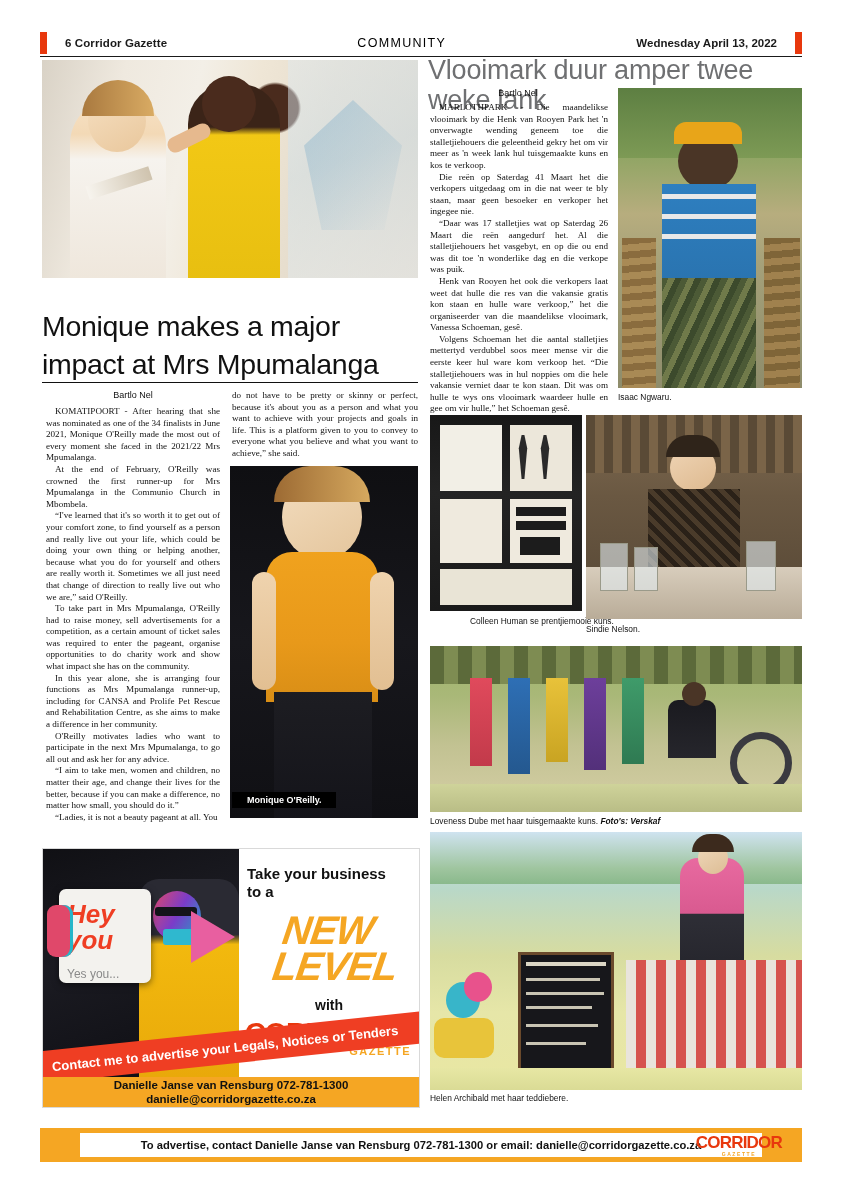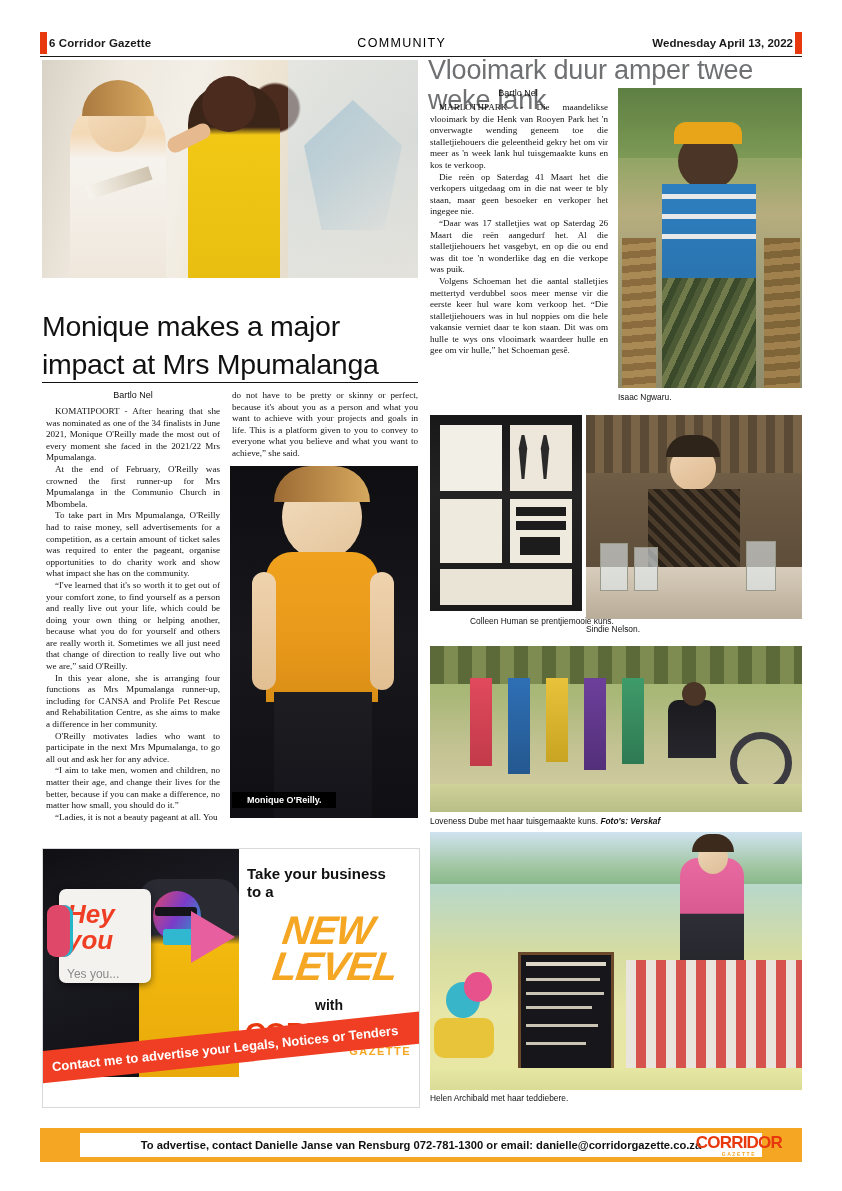--- a/index.html
+++ b/index.html
@@ -2,21 +2,21 @@
 <html><head>
 <meta charset="utf-8">
 <style>
   html,body{margin:0;padding:0;background:#ffffff;}
   body{width:842px;height:1191px;position:relative;font-family:"Liberation Sans",sans-serif;overflow:hidden;}
   .page{position:absolute;left:0;top:0;width:842px;height:1191px;background:#fff;}
 
   
   .masthead{position:absolute;left:40px;top:30px;width:762px;height:26px;display:flex;align-items:center;}
   .mast-tab{width:7px;height:22px;background:#e8380d;flex:0 0 auto;}
-  .mast-inner{flex:1 1 auto;display:flex;align-items:center;justify-content:space-between;padding:0 2px;}
+  .mast-inner{flex:1 1 auto;display:flex;align-items:center;justify-content:space-between;padding:0 18px;}
   .mast-left{font-size:11.5px;font-weight:bold;color:#1a1a1a;letter-spacing:.1px;}
   .mast-center{font-size:12.5px;color:#000000;letter-spacing:1.3px;font-weight:400;}
   .mast-right{font-size:11.5px;font-weight:bold;color:#1a1a1a;}
   .mast-rule{position:absolute;left:40px;top:56px;width:762px;height:1px;background:#1a1a1a;}
 
   
   .photo{position:absolute;overflow:hidden;background:#c9c9c9;}
   .photo .ph-inner{position:absolute;inset:0;}
   .caption{position:absolute;font-size:8.4px;line-height:1.3;color:#111;font-family:"Liberation Sans",sans-serif;}
   .caption b{font-style:italic;font-weight:bold;}
@@ -129,22 +129,22 @@
 
   <div class="headline">Monique makes a major impact at Mrs Mpumalanga</div>
 
   <div class="col-rule" style="left:42px;top:382px;width:376px;height:1px;"></div>
 
   <div class="byline" style="left:42px;top:390px;width:182px;">Bartlo Nel</div>
 
   <div class="bodycol" style="left:46px;top:406px;width:174px;">
     <p>KOMATIPOORT - After hearing that she was nominated as one of the 34 finalists in June 2021, Monique O'Reilly made the most out of every moment she faced in the 2021/22 Mrs Mpumalanga.</p>
     <p>At the end of February, O'Reilly was crowned the first runner-up for Mrs Mpumalanga in the Communio Church in Mbombela.</p>
+    <p>“I've learned that it's so worth it to get out of your comfort zone, to find yourself as a person and really live out your life, which could be doing your own thing or helping another, because what you do for yourself and others are really worth it. Sometimes we all just need that change of direction to really live out who we are,” said O'Reilly.</p>
     <p>To take part in Mrs Mpumalanga, O'Reilly had to raise money, sell advertisements for a competition, as a certain amount of ticket sales was required to enter the pageant, organise opportunities to do charity work and show what impact she has on the community.</p>
-    <p>“I've learned that it's so worth it to get out of your comfort zone, to find yourself as a person and really live out your life, which could be doing your own thing or helping another, because what you do for yourself and others are really worth it. Sometimes we all just need that change of direction to really live out who we are,” said O'Reilly.</p>
     <p>In this year alone, she is arranging four functions as Mrs Mpumalanga runner-up, including for CANSA and Prolife Pet Rescue and Rehabilitation Centre, as she aims to make a difference in her community.</p>
     <p>O'Reilly motivates ladies who want to participate in the next Mrs Mpumalanga, to go all out and ask her for any advice.</p>
     <p>“I aim to take men, women and children, no matter their age, and change their lives for the better, because if you can make a difference, no matter how small, you should do it.”</p>
     <p>“Ladies, it is not a beauty pageant at all. You</p>
   </div>
 
   <div class="bodycol" style="left:232px;top:390px;width:186px;">
     <p class="noind">do not have to be pretty or skinny or perfect, because it's about you as a person and what you want to achieve with your projects and goals in life. This is a platform given to you to convey to everyone what you believe and what you want to achieve,” she said.</p>
   </div>
 
@@ -165,20 +165,21 @@
   </div>
   <div class="blackcap" style="left:232px;top:792px;">Monique O'Reilly.</div>
 
   <div class="headline2">Vlooimark duur amper twee weke lank</div>
   <div class="byline" style="left:428px;top:88px;width:180px;">Bartlo Nel</div>
 
   <div class="bodycol" style="left:430px;top:102px;width:178px;">
     <p>MARLOTHPARK - Die maandelikse vlooimark by die Henk van Rooyen Park het 'n onverwagte wending geneem toe die stalletjiehouers die geleentheid gekry het om vir meer as 'n week lank hul tuisgemaakte kuns en kos te verkoop.</p>
     <p>Die reën op Saterdag 41 Maart het die verkopers uitgedaag om in die nat weer te bly staan, maar geen besoeker en verkoper het ingegee nie.</p>
     <p>“Daar was 17 stalletjies wat op Saterdag 26 Maart die reën aangedurf het. Al die stalletjiehouers het vasgebyt, en op die ou end was dit toe 'n wonderlike dag en die verkope was puik.</p>
+    <p>Henk van Rooyen het ook die verkopers laat weet dat hulle die res van die vakansie gratis kon staan en hulle ware verkoop,” het die organiseerder van die maandelikse vlooimark, Vanessa Schoeman, gesê.</p>
     <p>Volgens Schoeman het die aantal stalletjies mettertyd verdubbel soos meer mense vir die eerste keer hul ware kom verkoop het. “Die stalletjiehouers was in hul noppies om die hele vakansie verniet daar te kon staan. Dit was om hulle te wys ons vlooimark waardeer hulle en gee om vir hulle,” het Schoeman gesê.</p>
   </div>
 
   <div class="photo" style="left:618px;top:88px;width:184px;height:300px;">
     <div class="ph-inner" style="background:
        linear-gradient(180deg,#6f8f4e 0%,#87a35e 18%,#b7ad7e 42%,#a4a079 60%,#8e8c6b 100%);"></div>
     <div style="position:absolute;left:0;top:0;width:184px;height:70px;
                 background:linear-gradient(180deg,#5d7f42,#7d9a55);"></div>
     <div style="position:absolute;left:60px;top:44px;width:60px;height:58px;border-radius:50%;background:#4a3526;"></div>
     <div style="position:absolute;left:56px;top:34px;width:68px;height:22px;border-radius:12px 12px 0 0;background:#e8a519;"></div>
@@ -305,20 +306,24 @@
       <div class="ad-with">with</div>
       <div class="ad-corr">CORRIDOR</div>
       <div class="ad-tag">The heartbeat of Nkomazi</div>
       <div class="ad-gaz">GAZETTE</div>
     </div>
 
     <div class="ad-band">
       <span>Contact me to advertise your Legals, Notices or Tenders</span>
     </div>
 
+    <div class="ad-foot">
+      <div>Danielle Janse van Rensburg 072-781-1300</div>
+      <div>danielle@corridorgazette.co.za</div>
+    </div>
   </div>
 
   <div class="botbar">
     <div class="botbar-inner">
       <div class="botbar-txt">To advertise, contact Danielle Janse van Rensburg 072-781-1300 or email: danielle@corridorgazette.co.za</div>
     </div>
     <div class="botbar-logo">
       <div class="c">CORRIDOR</div>
       <div class="g">GAZETTE</div>
     </div>

